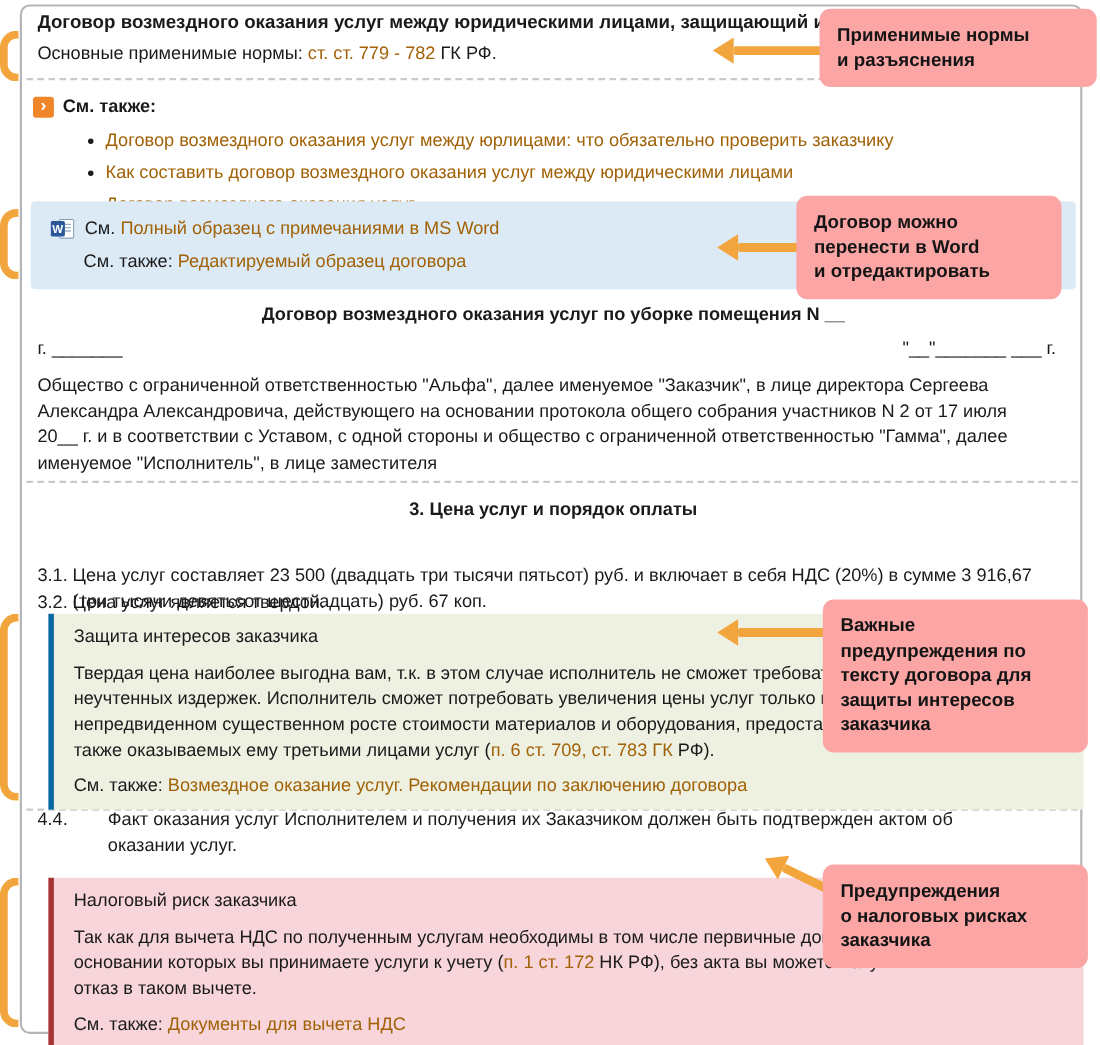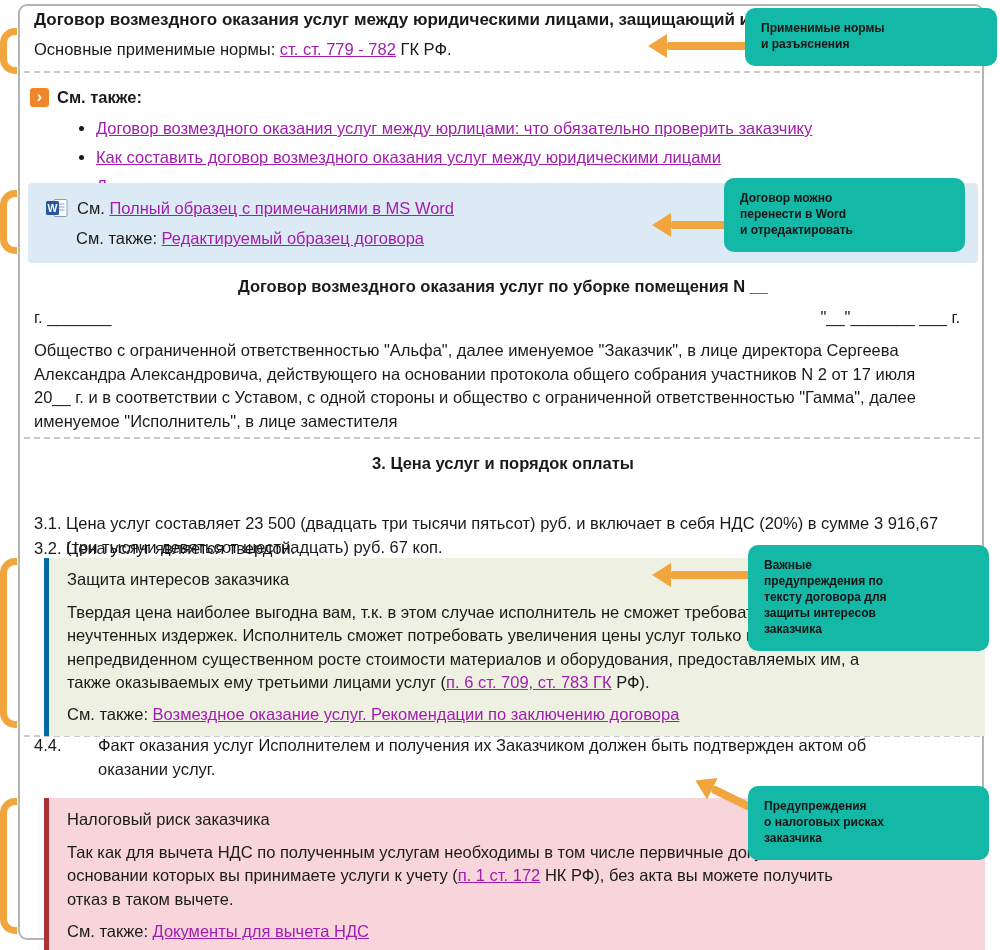--- a/index.html
+++ b/index.html
@@ -12,21 +12,21 @@
   .frame {
     position:absolute; left:18px; top:4px; width:966px; height:936px;
     border:2px solid #b5b5b5; border-radius:9px; background:#fff;
   }
   .divider { position:absolute; left:24px; width:956px; border-top:2px dashed #c9c9c9; }
   .doc-title {
     position:absolute; left:34px; top:10px; width:944px;
     font-weight:bold; font-size:17px; white-space:nowrap; overflow:hidden;
   }
   .norms { position:absolute; left:34px; top:40px; }
-  a.lnk { color:#a21caf; text-decoration:underline; cursor:pointer; }
+  a.lnk { color:#a16207; cursor:pointer; }
   
   .sa-head { position:absolute; left:30px; top:88px; display:flex; align-items:center; gap:8px; font-weight:bold; }
   .sa-icon {
     width:19px; height:19px; background:#f0862a; border-radius:3px; color:#fff;
     display:inline-flex; align-items:center; justify-content:center; font-weight:bold;
   }
   .sa-icon::after { content:"›"; font-size:16px; line-height:1; margin-top:-2px; }
   .sa-list { position:absolute; left:96px; top:114px; list-style:disc; }
   .sa-list li { line-height:29px; }
   
@@ -49,22 +49,22 @@
   .clause.p44 { top:734px;gap:32px; } .clause.p44 .txt { max-width:775px; }
   
   .note { position:absolute; left:44px; width:941px; padding:12px 18px 12px 18px; }
   .note.olive { top:558px; background:#eef0e2; border-left:5px solid #0369a1; }
   .note.pink  { top:798px; background:#f7d5da; border-left:5px solid #a83434; }
   .note .nt { margin-bottom:12px; }
   .note .nb { line-height:23.3px; max-width:800px; }
   .note .nsa { margin-top:11px; }
   
   .callout {
-    position:absolute; background:#14b8a6; border-radius:10px; padding:13px 16px;
-    font-weight:bold; font-size:12px; line-height:1.33; color:#141414;
+    position:absolute; background:#fca5a5; border-radius:10px; padding:13px 16px;
+    font-weight:bold; font-size:17px; line-height:1.33; color:#141414;
     white-space:pre-line; z-index:10;
   }
   .co-a { left:745px; top:8px;  width:252px; }
   .co-b { left:724px; top:178px; width:241px; }
   .co-c { left:748px; top:545px; width:241px; }
   .co-d { left:748px; top:786px; width:241px; }
   .arrow { position:absolute; display:flex; align-items:center; z-index:9; }
   .arrow .head { width:0; height:0; border-top:12px solid transparent; border-bottom:12px solid transparent; border-right:19px solid #f2a43d; }
   .arrow .bar { height:8px; background:#f2a43d; flex:1; border-radius:2px; }
   .ar-a { left:648px; top:34px;  width:102px; }

